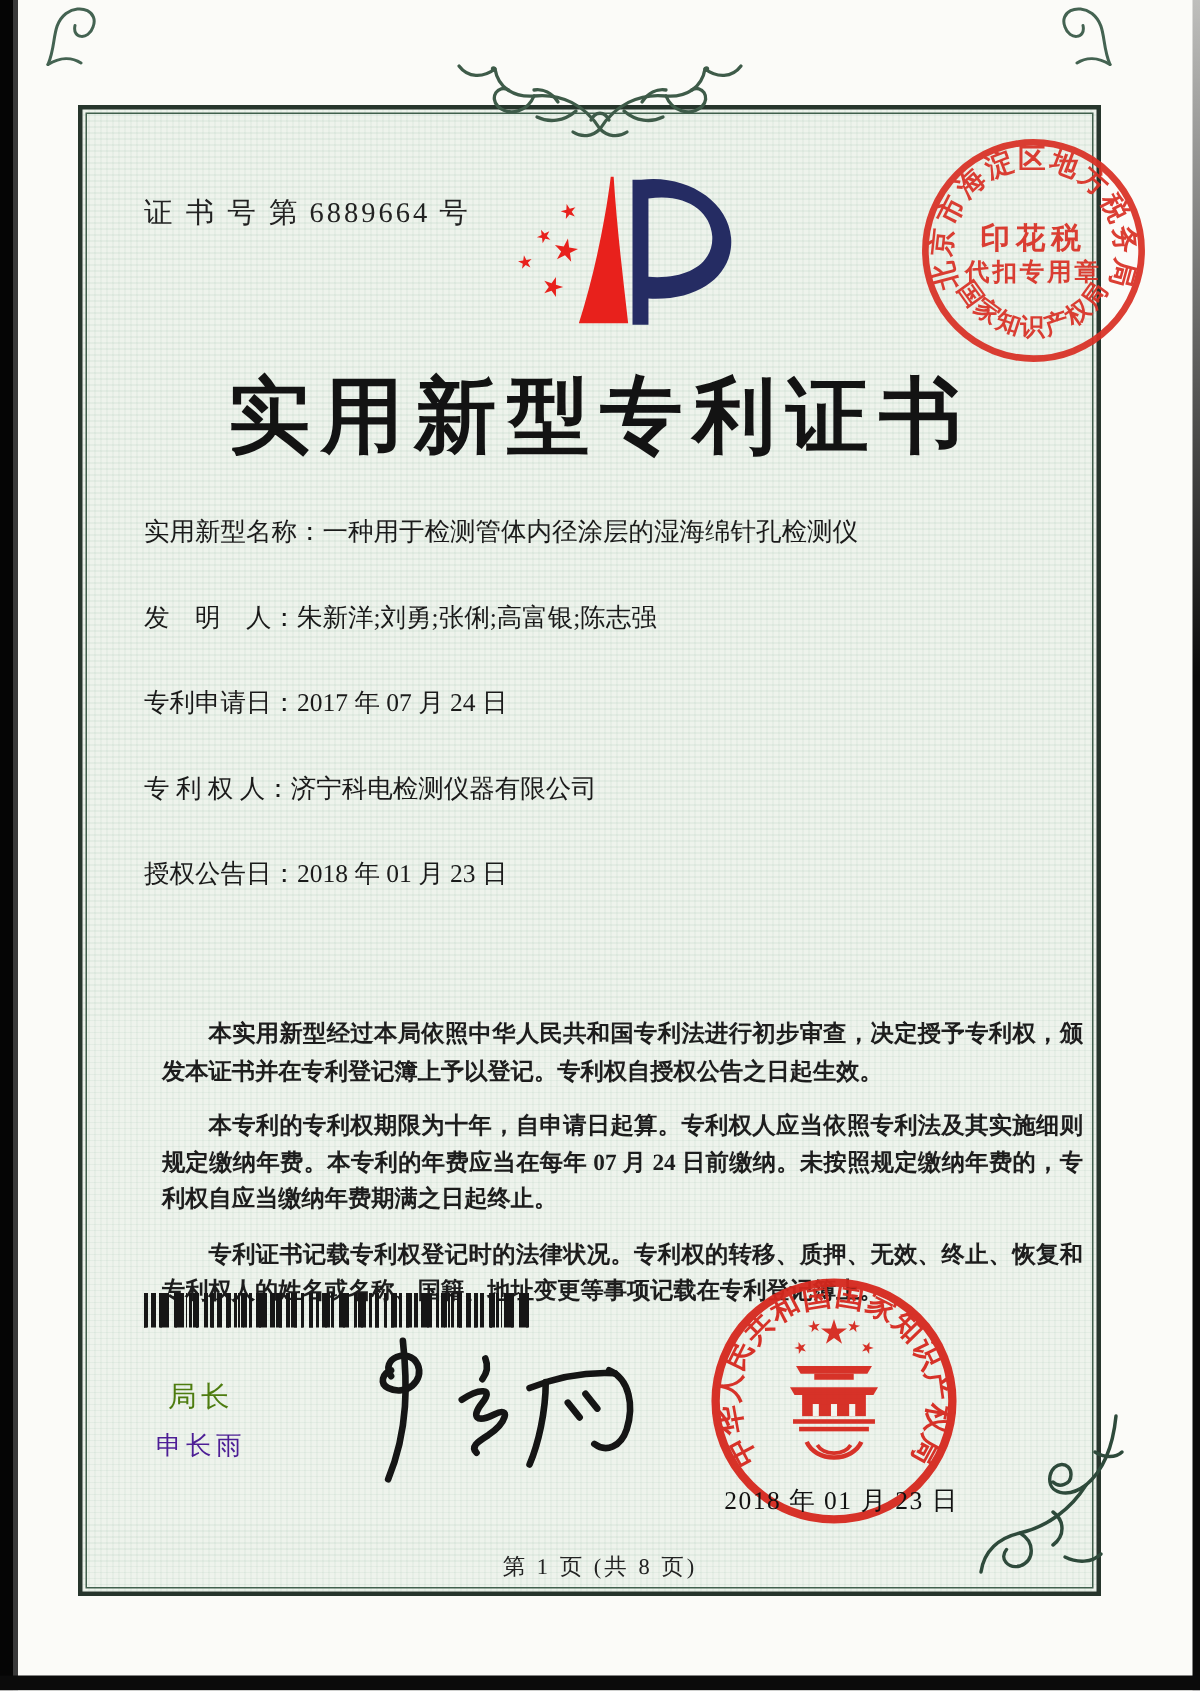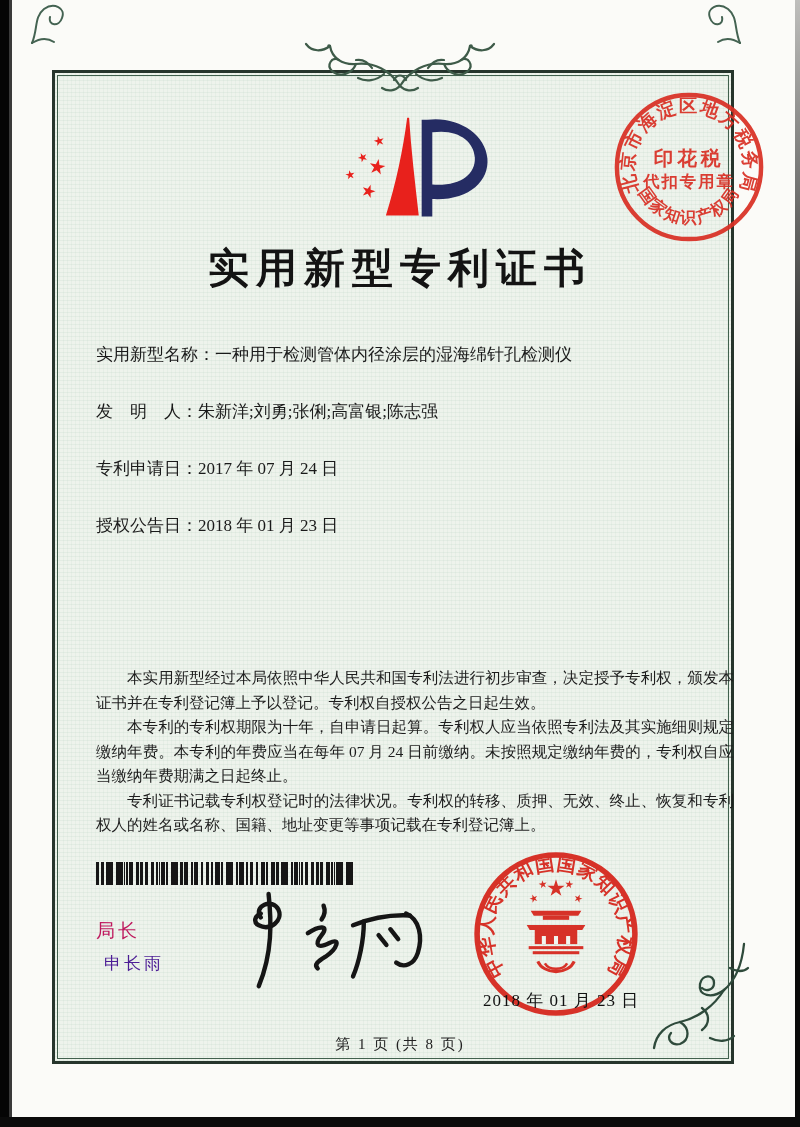--- a/index.html
+++ b/index.html
@@ -35,40 +35,40 @@
 
   .cert-no { position:absolute; left:96px; top:129px; z-index:2;
              font-size:19px; letter-spacing:2px; color:#222; }
   .cert-no span { margin-right:6px; }
 
   .logo { position:absolute; left:334px; top:114px; z-index:2; }
 
   .tax-stamp { position:absolute; left:610px; top:88px; z-index:4; opacity:.93; }
 
   .title { position:absolute; left:0; right:0; top:241px; z-index:2;
-           text-align:center; font-size:41px; font-weight:bold;
+           text-align:center; font-size:55px; font-weight:bold;
            letter-spacing:7px; color:#131313; }
 
   .fields { position:absolute; left:96px; right:66px; top:344px; z-index:2; }
   .field-row { display:flex; margin-bottom:36px; font-size:17px; line-height:21px; }
   .f-label { white-space:pre; }
   .f-value { white-space:pre-wrap; }
 
   .paras { position:absolute; left:96px; right:66px; top:666px; z-index:2;
            font-size:15.5px; line-height:24.5px; text-align:justify; color:#1d1d1d; }
-  .paras p { margin:0; text-indent:2em; }
+  .paras p { margin:12px; text-indent:2em;font-weight:bold; }
 
   .barcode { position:absolute; left:96px; top:862px; width:258px; height:23px; z-index:2;
     background:
       repeating-linear-gradient(90deg,#161616 0 2px,rgba(0,0,0,0) 2px 5px),
       repeating-linear-gradient(90deg,#161616 0 1px,rgba(0,0,0,0) 1px 7px),
       repeating-linear-gradient(90deg,#161616 0 3px,rgba(0,0,0,0) 3px 11px);
   }
 
-  .sig-title { position:absolute; left:96px; top:918px; font-size:19px; letter-spacing:3px; z-index:2; color:#be185d; }
+  .sig-title { position:absolute; left:112px; top:918px; font-size:19px; letter-spacing:3px; z-index:2; color:#4d7c0f; }
   .sig-name  { position:absolute; left:104px; top:952px; font-size:17px; letter-spacing:3px; z-index:2; color:#4c1d95; }
   .sig-hand  { position:absolute; left:205px; top:888px; z-index:3; }
 
   .seal { position:absolute; left:470px; top:848px; z-index:4; opacity:.95; }
   .seal-date { position:absolute; left:466px; top:989px; width:190px; z-index:5;
                text-align:center; font-size:17px; letter-spacing:1px; color:#111; }
 
   .footer { position:absolute; left:0; right:0; top:1035px; z-index:2;
             text-align:center; font-size:15px; letter-spacing:2px; color:#222; }
 </style>
@@ -117,20 +117,23 @@
     <g fill="none" stroke="#2e4a3b" stroke-width="2.3" stroke-linecap="round">
       <path d="M104,6 C102,26 96,42 84,52 C72,61 58,58 60,46 C62,36 74,36 74,45 C74,52 66,54 62,50"></path>
       <path d="M84,52 C74,68 58,80 40,84 C26,87 16,96 14,110"></path>
       <path d="M40,84 C50,90 50,102 40,106 C32,108 26,101 31,95"></path>
       <path d="M62,70 C70,76 70,86 62,92"></path>
       <path d="M90,30 C96,34 104,34 108,30"></path>
       <path d="M70,100 C78,104 88,104 94,98"></path>
     </g>
   </svg>
 
+  <div class="cert-no">
+    <span>证 书 号 第</span><span>6889664</span><span>号</span>
+  </div>
 
   <svg class="logo" width="156" height="116" viewBox="0 0 160 120">
     <defs>
       <g id="st">
           <polygon points="0,-10 2.23,-3.07 9.51,-3.09 3.61,1.17 5.88,8.09 0,3.8 -5.88,8.09 -3.61,1.17 -9.51,-3.09 -2.23,-3.07"></polygon>
         </g>
     </defs>
     <path d="M90,6 L90,106 L101,106 L101,88 C138,90 160,70 158,46 C156,20 126,2 96,6 Z M101,19 C127,15 144,28 145,45 C146,63 129,75 101,73 Z" fill="#252c63" fill-rule="evenodd"></path>
     <path d="M75,4 C71,36 63,74 53,105 L87,105 C83,70 79,36 77,4 Z" fill="#e8211c"></path>
     <g fill="#e8211c">
@@ -165,20 +168,24 @@
       <span class="f-label">实用新型名称：</span>
       <span class="f-value">一种用于检测管体内径涂层的湿海绵针孔检测仪</span>
     </div>
     <div class="field-row">
       <span class="f-label">发　明　人：</span>
       <span class="f-value">朱新洋;刘勇;张俐;高富银;陈志强</span>
     </div>
     <div class="field-row">
       <span class="f-label">专利申请日：</span>
       <span class="f-value">2017 年 07 月 24 日</span>
+    </div>
+    <div class="field-row">
+      <span class="f-label">专 利 权 人：</span>
+      <span class="f-value">济宁科电检测仪器有限公司</span>
     </div>
     <div class="field-row">
       <span class="f-label">授权公告日：</span>
       <span class="f-value">2018 年 01 月 23 日</span>
     </div>
   </div>
 
   <div class="paras">
     <p>本实用新型经过本局依照中华人民共和国专利法进行初步审查，决定授予专利权，颁发本证书并在专利登记簿上予以登记。专利权自授权公告之日起生效。</p>
     <p>本专利的专利权期限为十年，自申请日起算。专利权人应当依照专利法及其实施细则规定缴纳年费。本专利的年费应当在每年 07 月 24 日前缴纳。未按照规定缴纳年费的，专利权自应当缴纳年费期满之日起终止。</p>

